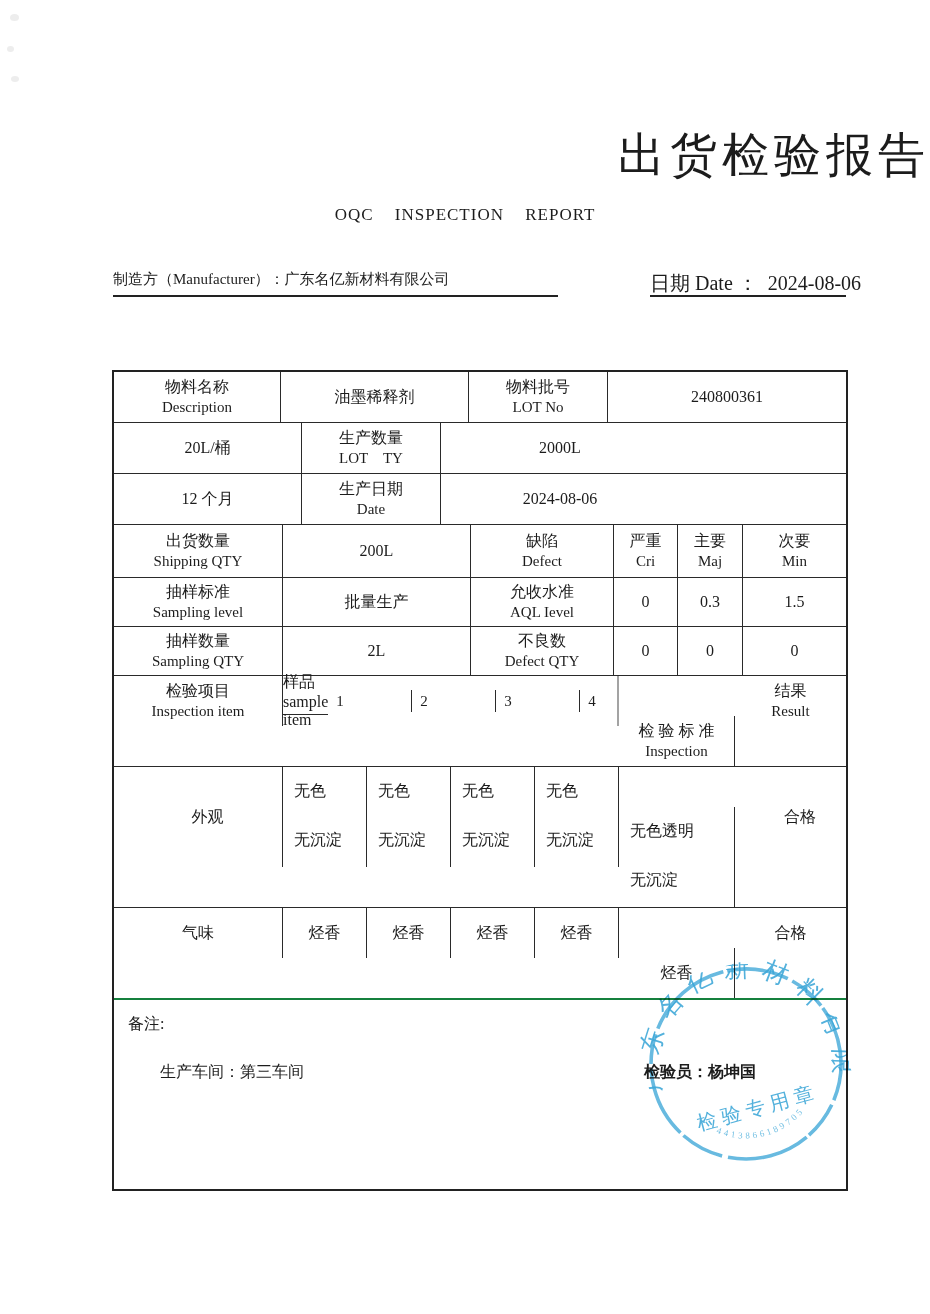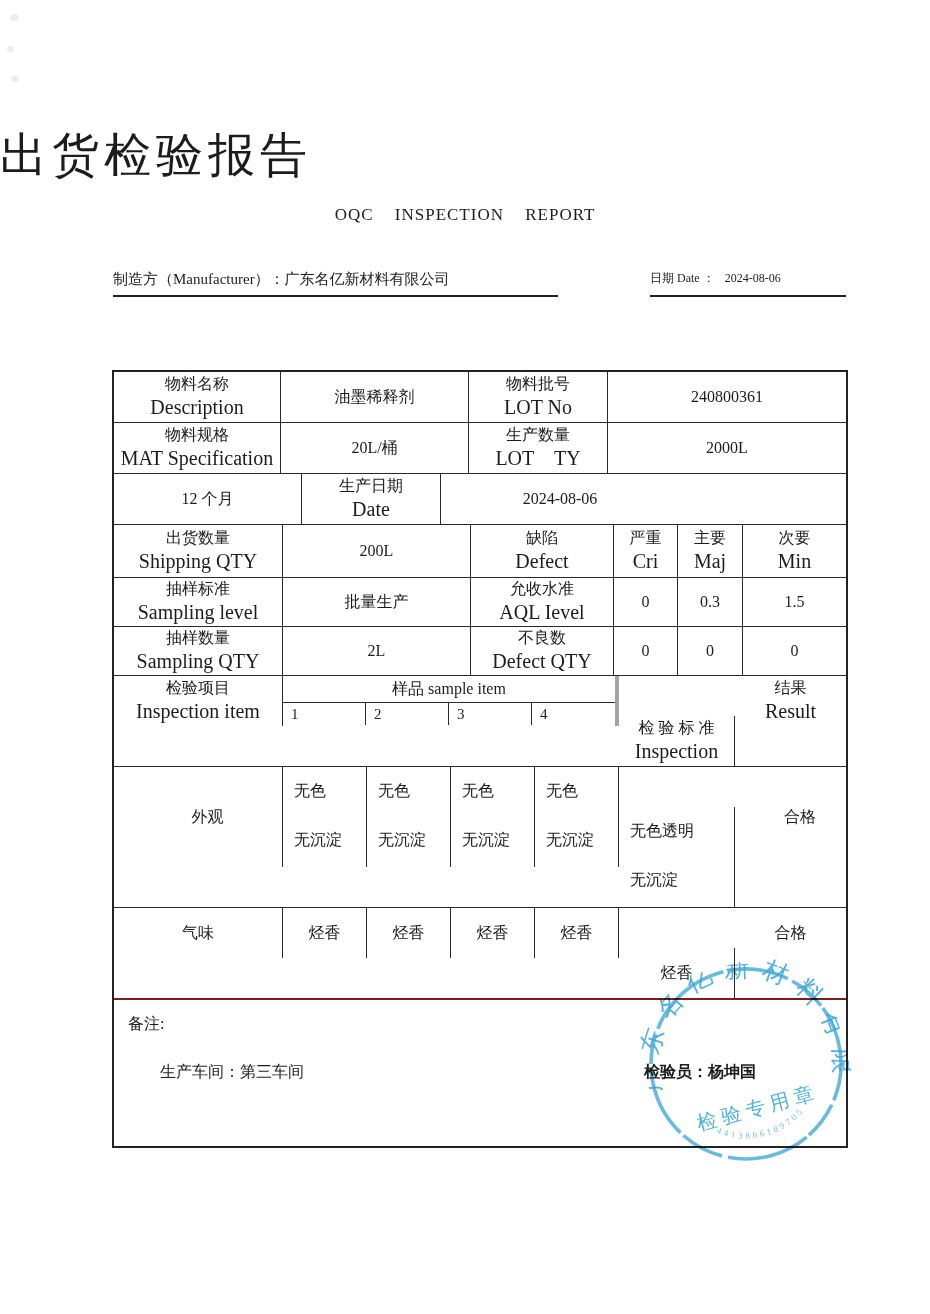--- a/index.html
+++ b/index.html
@@ -10,67 +10,67 @@
     font-family:"Liberation Serif","DejaVu Serif",serif;
     color:#1c1c1c;
   }
   .speck { position:absolute; background:#ededed; border-radius:50%; }
   .s1 { left:10px; top:14px;  width:9px; height:7px; }
   .s2 { left:7px;  top:46px;  width:7px; height:6px; }
   .s3 { left:11px; top:76px;  width:8px; height:6px; }
 
   .title {
     position:absolute; left:0; right:0; top:124px;
-    text-align:left; font-size:47px; font-weight:500;
+    text-align:right; font-size:47px; font-weight:500;
     letter-spacing:5px; white-space:nowrap;
   }
   .subtitle {
     position:absolute; left:0; right:0; top:205px;
     text-align:center; font-size:17px; letter-spacing:1px; word-spacing:16px;
   }
 
   .mfr-line {
     position:absolute; left:113px; top:270px; width:445px; height:27px;
     border-bottom:2px solid #222; font-size:15px; white-space:nowrap;
   }
   .date-line {
     position:absolute; left:650px; top:270px; width:196px; height:27px;
-    border-bottom:2px solid #222; font-size:12px; white-space:nowrap;
+    border-bottom:2px solid #222; font-size:20px; white-space:nowrap;
   }
   .date-line .date-val { margin-left:10px; }
 
   .report-table {
     position:absolute; left:112px; top:370px; width:736px;
     border:2px solid #222; background:#fff;
   }
   .trow { display:flex; border-bottom:1px solid #2a2a2a; }
   .cell {
     border-right:1px solid #2a2a2a;
     display:flex; flex-direction:column; justify-content:center; align-items:center;
     text-align:center; font-size:16px; line-height:1.3; overflow:hidden;
   }
   .cell:last-child { border-right:none; }
-  .en { font-size:20px; }
+  .en { font-size:15px; }
   .h50 { height:50px; } .h52 { height:52px; } .h48 { height:48px; }
-  .h100 { height:100px;padding-left:19px; } .h-remarks { height:146px; }
+  .h100 { height:100px;padding-left:19px; } .h-remarks { height:189px; }
 
   
   .wA1{width:167px;} .wA2{width:188px;} .wA3{width:139px;} .wA4{width:238px;}
   .wB1{width:169px;} .wB2{width:188px;} .wB3{width:143px;} .wB4{width:64px;} .wB5{width:65px;} .wB6{width:103px;}
   .wC1{width:169px;} .wCs{width:84px;} .wC6{width:116px;margin-top:40px;} .wC7{width:111px;}
   .wMid{width:336px;}
 
-  .mid-col { display:flex; flex-direction:column; border-right:4px solid #a3a3a3; }
+  .mid-col { display:flex; border-right:2px solid #a3a3a3;align-items:center; }
   .sample-head { height:27px; border-bottom:1px solid #2a2a2a; display:flex; align-items:center; justify-content:center; font-size:16px; }
   .sample-nums { height:22px; display:flex; }
   .sample-nums .num { width:84px; border-right:1px solid #2a2a2a; font-size:15px; padding-left:8px; display:flex; align-items:center; }
   .sample-nums .num:last-child { border-right:none; }
 
   .left-two-line { align-items:flex-start; justify-content:space-between; text-align:left; padding:14px 4px 16px 11px; }
-  .row-odor { border-bottom:2px solid #7f1d1d; }
+  .row-odor { border-bottom:2px solid #15803d; }
 
   .remarks-cell {
     width:732px; display:block; text-align:left; font-size:16px; padding:14px 14px;
   }
 
   .footer-workshop { position:absolute; left:160px; top:1062px; font-size:16px; }
   .footer-inspector { position:absolute; left:644px; top:1062px; font-size:16px;font-weight:bold; }
 
   .stamp {
     position:absolute; left:646px; top:964px; width:200px; height:200px;
@@ -110,24 +110,20 @@
       <div class="cell wA3 h50">
         <span>物料批号</span>
         <span class="en">LOT No</span>
       </div>
       <div class="cell wA4 h50">
         <span>240800361</span>
       </div>
     </div>
 
     <div class="trow">
-      <div class="cell wA1 h50">
-        <span>物料规格</span>
-        <span class="en">MAT Specification</span>
-      </div>
       <div class="cell wA2 h50">
         <span>20L/桶</span>
       </div>
       <div class="cell wA3 h50">
         <span>生产数量</span>
         <span class="en">LOT　TY</span>
       </div>
       <div class="cell wA4 h50">
         <span>2000L</span>
       </div>

